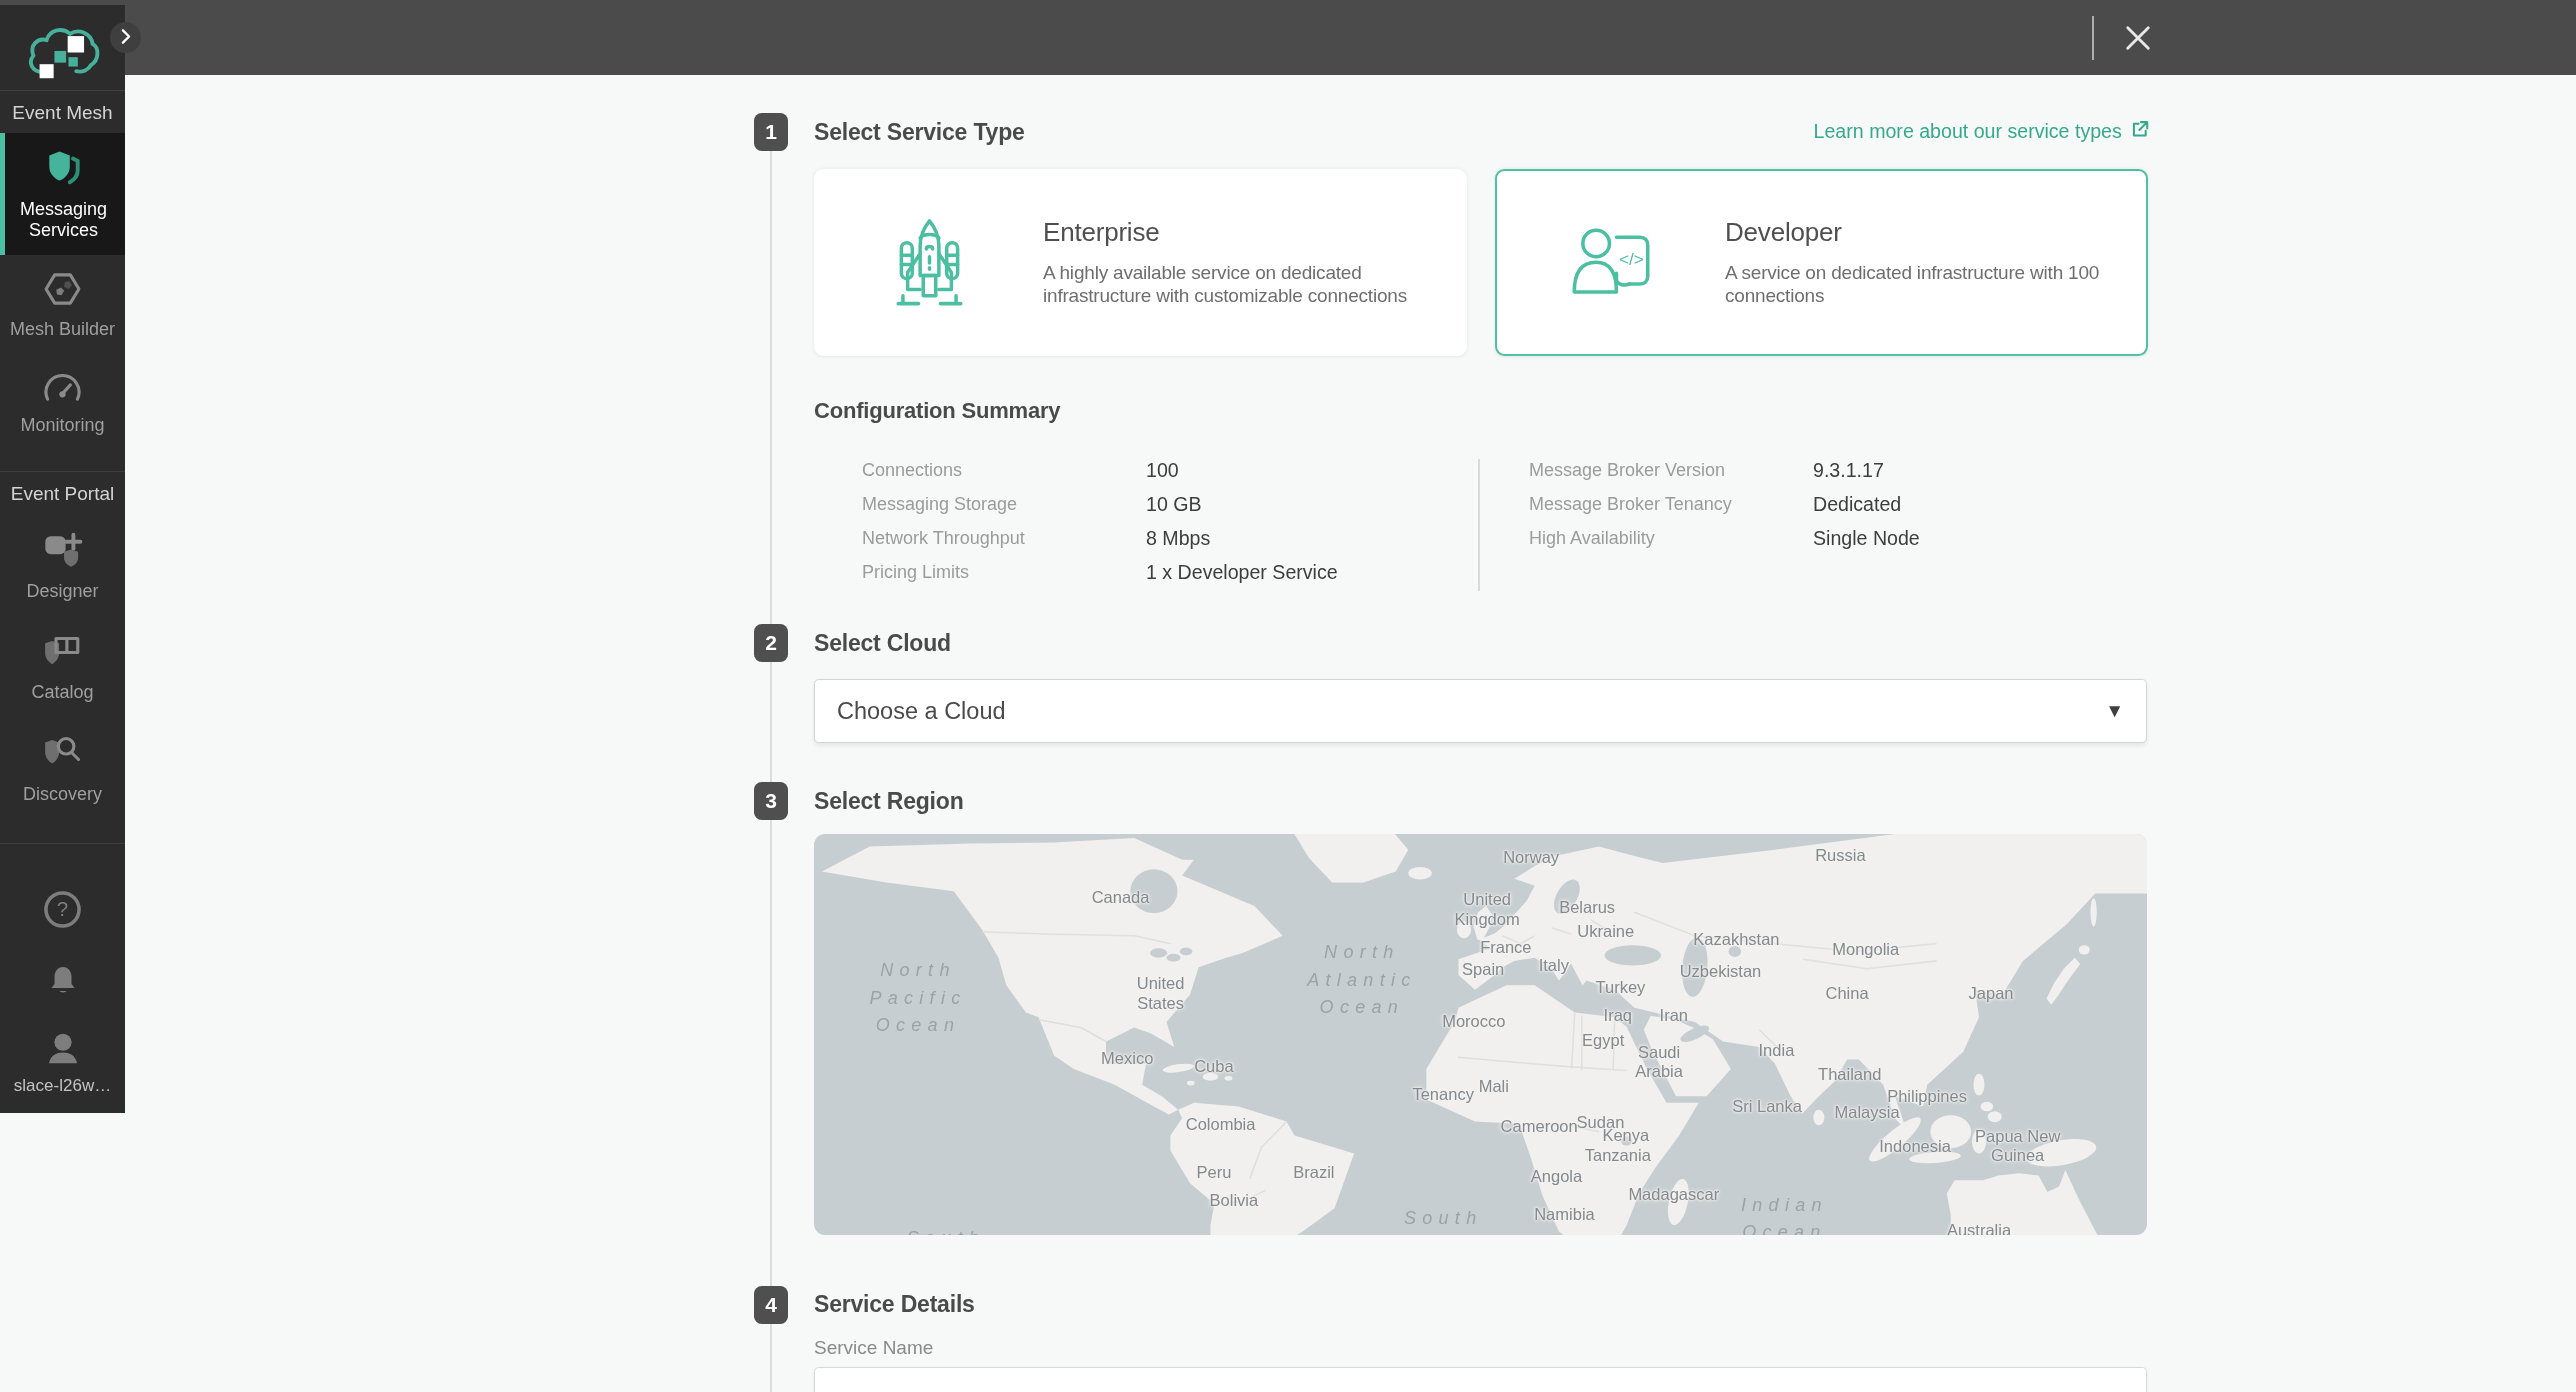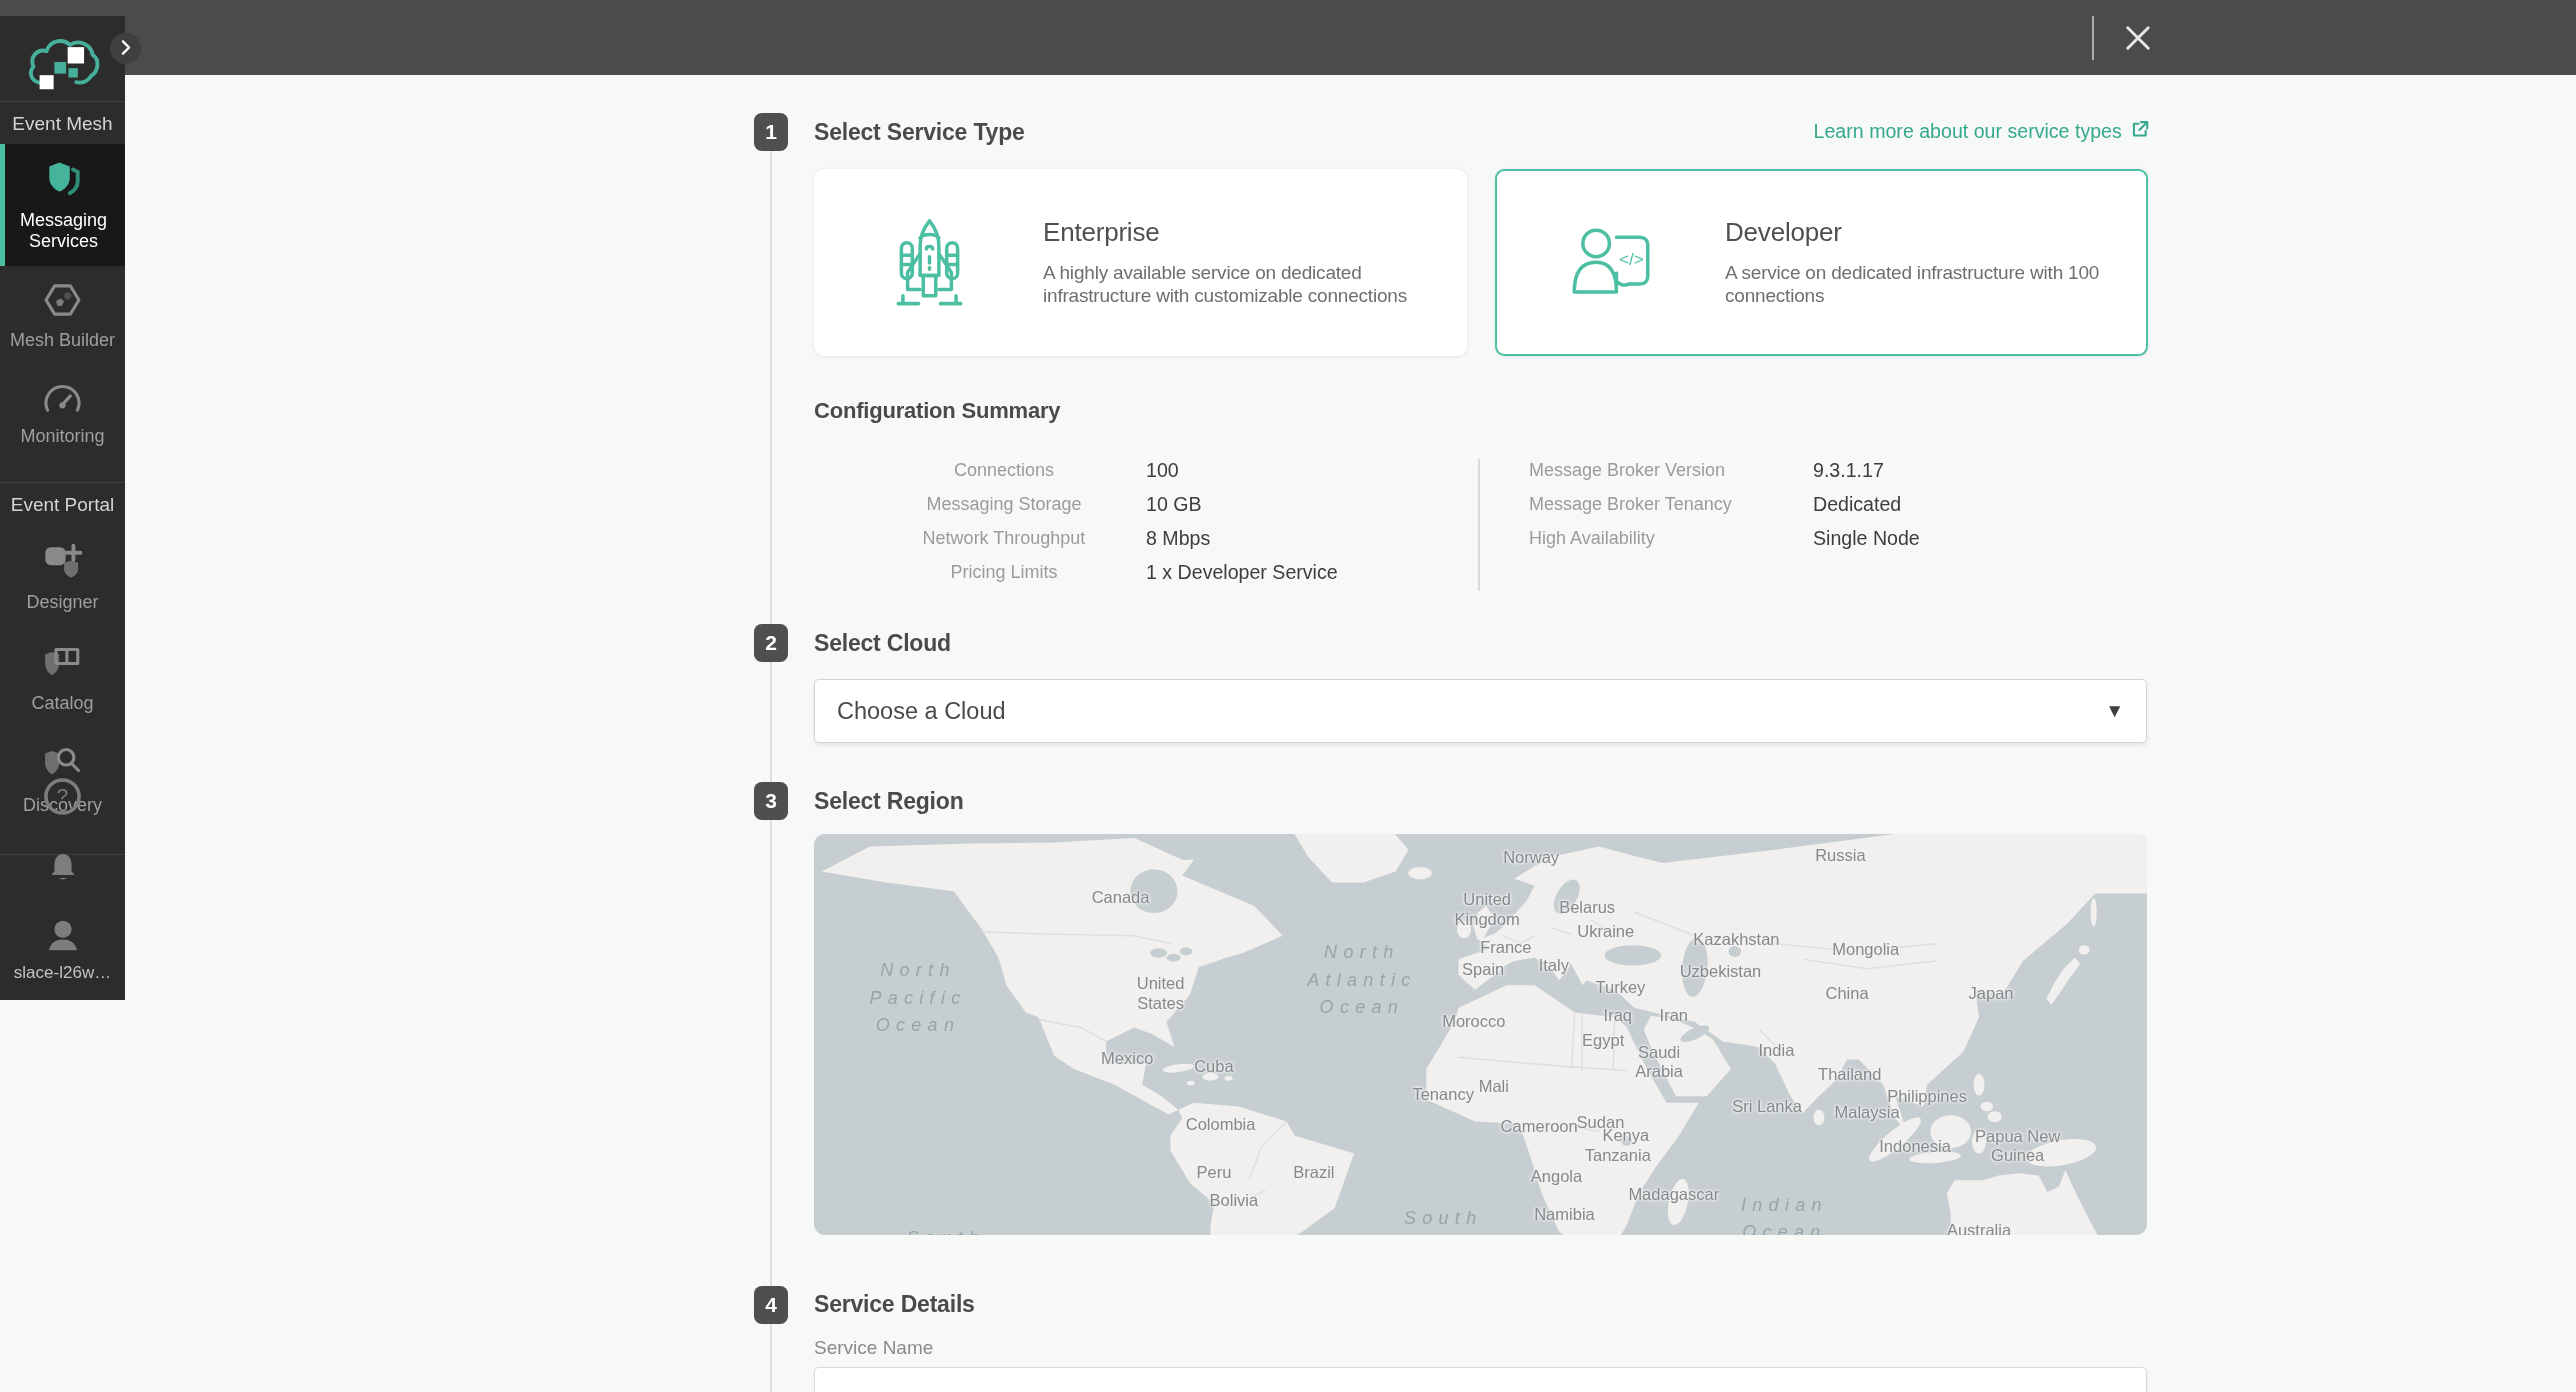--- a/index.html
+++ b/index.html
@@ -8,21 +8,21 @@
 
   
   .header{position:absolute;left:0;top:0;width:2576px;height:75px;background:#4b4b4b;z-index:3;}
   .header-title{position:absolute;left:746px;top:0;height:75px;display:flex;align-items:center;
     color:#ffffff;font-size:31px;letter-spacing:0.4px;}
   .header-divider{position:absolute;left:2092px;top:15.7px;width:2.4px;height:44px;background:rgba(255,255,255,.55);}
   .close-btn{position:absolute;left:2117px;top:19px;width:41px;height:41px;background:transparent;border:none;cursor:pointer;
     display:flex;align-items:center;justify-content:center;padding:0;}
 
   
-  .sidebar{position:absolute;left:0;top:16px;width:125px;height:984px;background:#2c2c2c;z-index:5;}
+  .sidebar{position:absolute;left:0;top:5px;width:125px;height:1108px;background:#2c2c2c;z-index:5;}
   .logo-wrap{display:flex;justify-content:center;padding-top:15.7px;height:85px;}
   .sb-divider{height:0.8px;background:#3e3e3e;width:100%;}
   .section-label{color:#d4d4d4;font-size:19px;text-align:center;padding:11px 0 9.4px 0;}
   .nav-item{display:flex;flex-direction:column;align-items:center;padding:15.7px 3.1px 14px 3.1px;cursor:pointer;}
   .nav-item .nav-label{margin-top:9.4px;font-size:18px;line-height:21px;color:#9f9f9f;text-align:center;}
   .nav-item.active{background:#181818;border-left:5.5px solid #4cbfa2;padding-left:0;margin-left:0;}
   .nav-item.active .nav-label{color:#ffffff;}
   .expand-btn{position:absolute;left:110px;top:17px;width:31px;height:31px;border-radius:50%;background:#3f3f3f;border:none;
     display:flex;align-items:center;justify-content:center;cursor:pointer;z-index:6;padding:0;}
   .sb-bottom{position:absolute;bottom:17px;left:0;width:125px;display:flex;flex-direction:column;align-items:center;gap:31px;}
@@ -44,21 +44,21 @@
     box-shadow:0 0.8px 3.9px rgba(0,0,0,.08);display:flex;align-items:center;cursor:pointer;}
   .svc-card.selected{border:2.4px solid #4fc0a5;}
   .svc-card .card-icon{width:94px;margin-left:67px;flex:none;display:flex;justify-content:center;}
   .card-text{margin-left:67px;margin-right:31px;}
   .card-title{font-size:26px;color:#4f4f4f;margin-bottom:12.5px;letter-spacing:-0.2px;}
   .card-desc{font-size:19px;color:#6e6e6e;line-height:23.5px;max-width:392px;letter-spacing:-0.2px;}
 
   
   .summary-title{position:absolute;left:814px;top:398px;font-size:22px;font-weight:600;color:#4a4a4a;letter-spacing:-0.2px;}
   .sum-col{position:absolute;display:flex;flex-direction:column;}
-  .sum-left{left:862px;top:453px;text-align:center;}
+  .sum-left{left:862px;top:453px;}
   .sum-right{left:1529px;top:453px;}
   .sum-row{display:flex;align-items:center;height:34px;}
   .sum-label{width:284px;font-size:18px;color:#9b9b9b;flex:none;}
   .sum-value{font-size:19.6px;color:#3d3d3d;font-weight:500;}
   .sum-divider{position:absolute;left:1478px;top:459px;width:1.6px;height:132px;background:#dadada;}
 
   
   .dropdown{position:absolute;left:814px;top:679px;width:1333px;height:64px;background:#ffffff;border:0.8px solid #d4d4d4;
     border-radius:4.7px;box-shadow:0 2.4px 4.7px rgba(0,0,0,.07);display:flex;align-items:center;cursor:pointer;}
   .dropdown-value{margin-left:22px;font-size:23.5px;color:#4a4a4a;}

